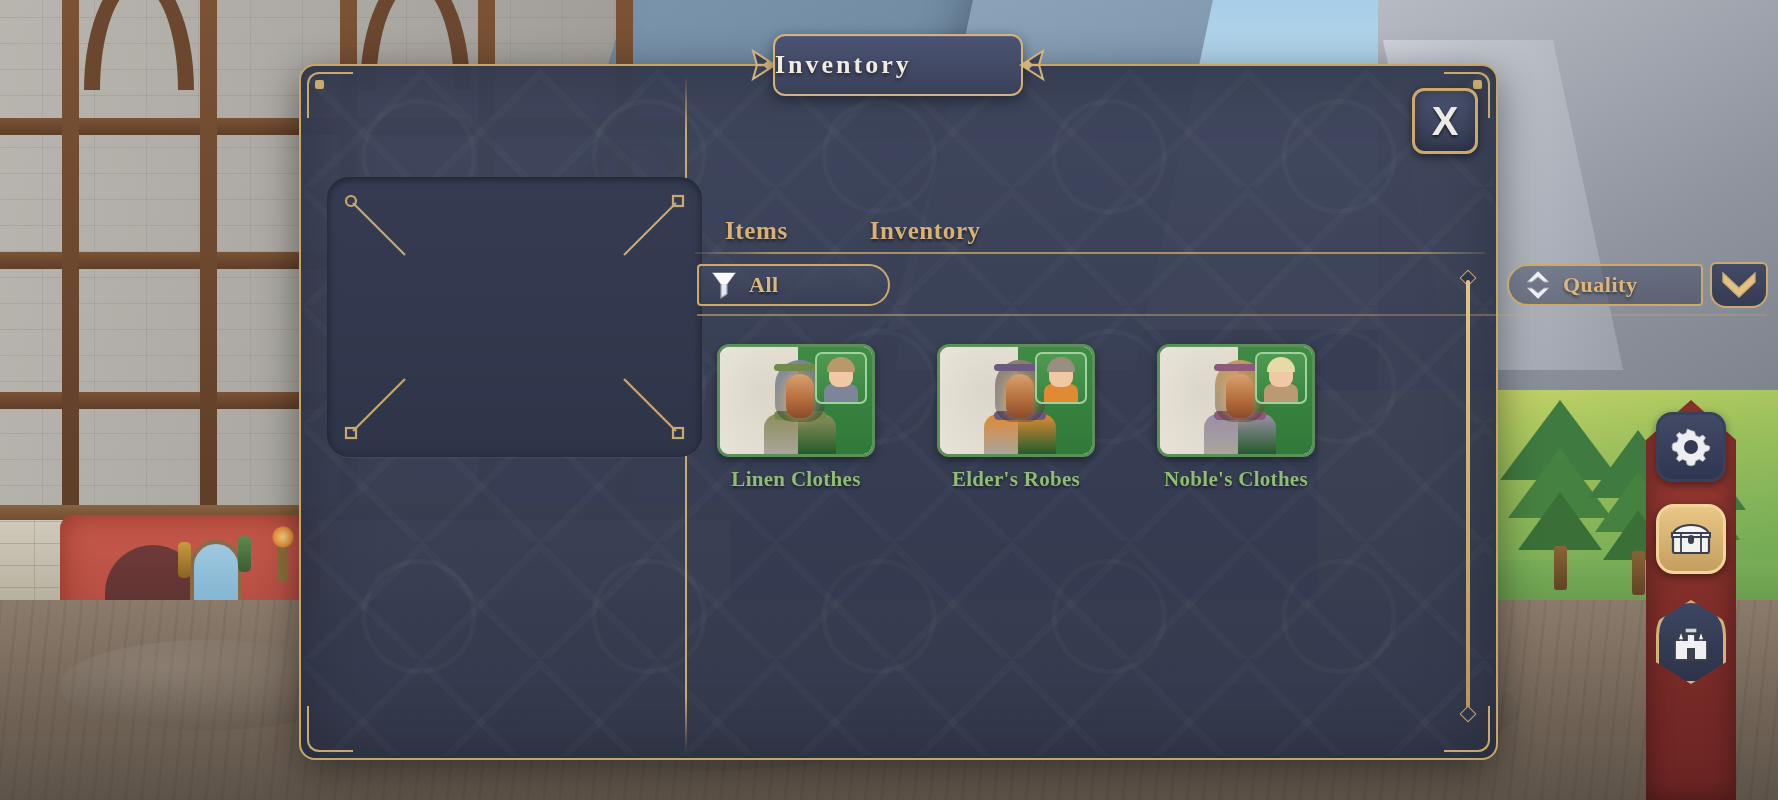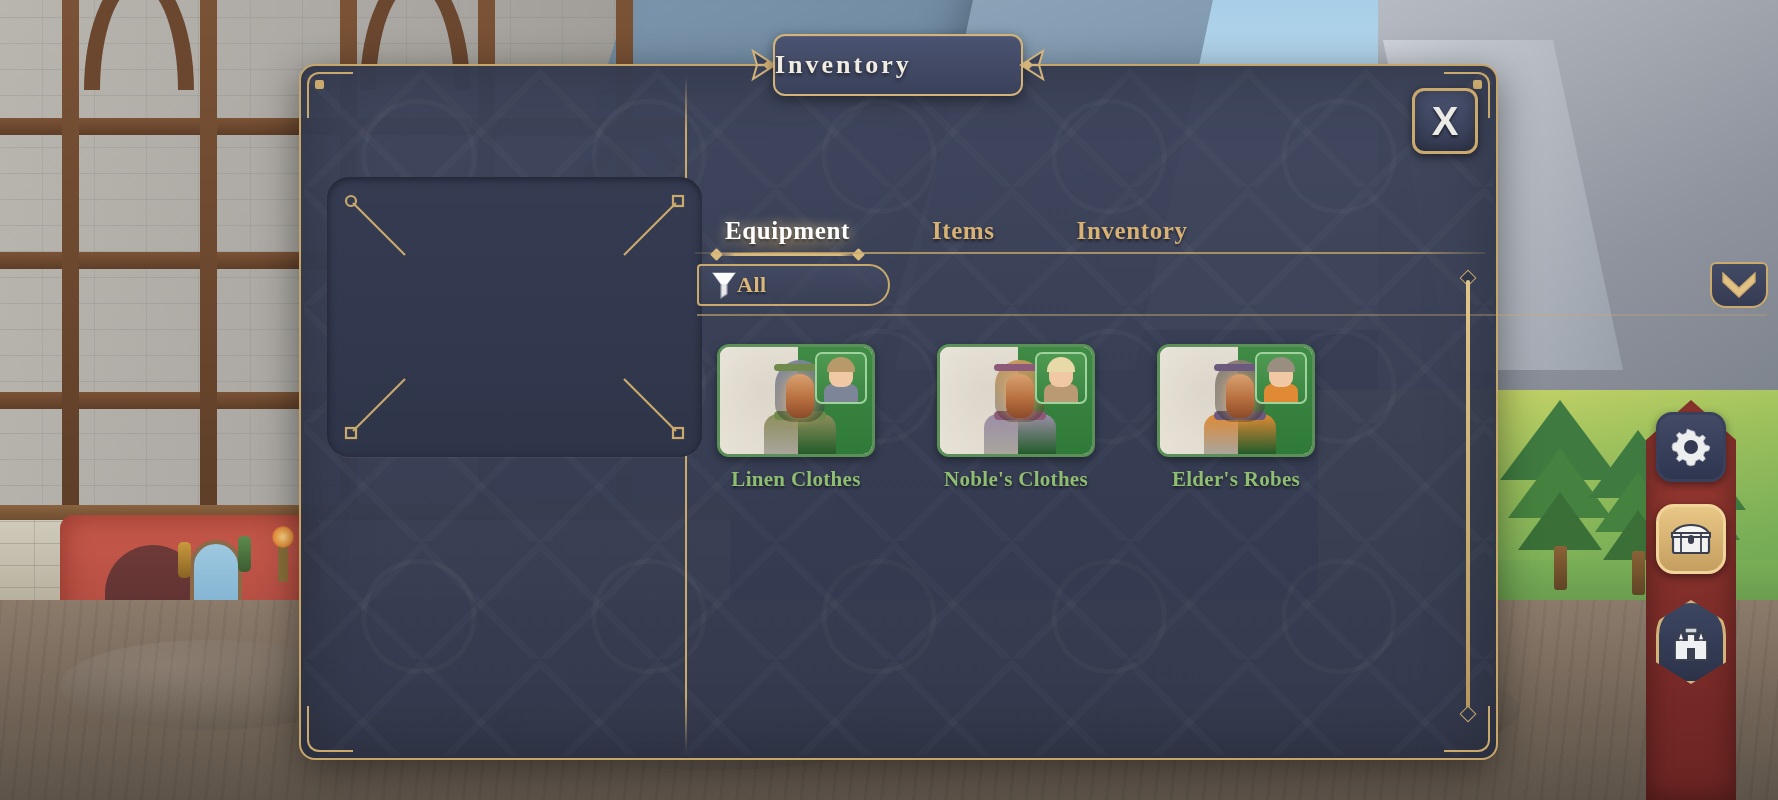--- a/index.html
+++ b/index.html
@@ -244,21 +244,21 @@
     position:absolute; left:394px; top:186px; width:790px; height:2px;
     background:linear-gradient(90deg, rgba(201,169,108,.15), rgba(201,169,108,.75) 10%, rgba(201,169,108,.75) 90%, rgba(201,169,108,.15));
   }
 
   
   .pill {
     position:absolute; height:42px;
     border:2px solid #c9a96c;
     border-radius:4px 21px 21px 4px;
     background:linear-gradient(180deg,rgba(72,80,104,.55),rgba(56,63,85,.55));
-    display:flex; align-items:center; padding:0 18px 0 12px;
+    display:flex; align-items:center; gap:12px; padding:0 18px 0 12px;
     cursor:pointer;
   }
   .pill-label { color:#dbb madden; }
   .pill-label { color:#dcb77c; font-size:22px; font-weight:700; letter-spacing:.5px;
                 text-shadow:0 2px 3px rgba(0,0,0,.5); }
   #filter-pill { left:396px; top:198px; width:193px; }
   #quality-pill { left:1206px; top:198px; width:196px; border-radius:21px 4px 4px 21px;
                   padding:0 12px 0 16px; }
   #sortdir-btn {
     position:absolute; left:1409px; top:196px; width:58px; height:46px;
@@ -482,41 +482,44 @@
     </div>
     <div class="slot-pin sp-br">
       <svg viewBox="0 0 72 72">
           <line x1="10" y1="10" x2="62" y2="62" stroke="#c9a96c" stroke-width="2.2"></line>
           <rect x="3" y="3" width="10" height="10" fill="none" stroke="#c9a96c" stroke-width="2.2"></rect>
         </svg>
     </div>
   </div>
 
   <div id="tabs">
-    <div class="tab active">
-      <span>Equipment</span>
-      <span class="tab-underline"></span>
-    </div>
     <div class="tab inactive">
       <span>Items</span>
     </div>
     <div class="tab inactive">
       <span>Inventory</span>
     </div>
   </div>
   <div id="tabs-rule"></div>
 
   <div class="pill" id="filter-pill">
     <svg width="26" height="30" viewBox="0 0 26 30">
       <path d="M2 3 h22 l-8 11 v10 l-6 4 v-14 z" fill="#e9e9ec" stroke="#9aa0ae" stroke-width="1.2"></path>
       <path d="M2 3 h22 l-8 11 h-6 z" fill="#fbfbfc"></path>
     </svg>
     <span class="pill-label">All</span>
   </div>
 
+  <div class="pill" id="quality-pill">
+    <svg width="26" height="32" viewBox="0 0 26 32">
+      <path d="M13 2 L24 13 L19 13 L13 8 L7 13 L2 13 Z" fill="#eceef1" stroke="#9aa0ae" stroke-width="1"></path>
+      <path d="M13 30 L2 19 L7 19 L13 24 L19 19 L24 19 Z" fill="#eceef1" stroke="#9aa0ae" stroke-width="1"></path>
+    </svg>
+    <span class="pill-label">Quality</span>
+  </div>
 
   <div id="sortdir-btn">
     <svg width="38" height="30" viewBox="0 0 38 30">
       <path d="M3 3 L19 18 L35 3 L35 12 L19 27 L3 12 Z" fill="#e3c285" stroke="#c9a96c" stroke-width="1.4"></path>
     </svg>
   </div>
   <div class="filter-rule-l"></div>
 
   <div id="item-grid">
       <div class="item-cell">
@@ -536,53 +539,53 @@
             <div class="thumb-hair" style="background:#b89a6a;"></div>
           </div>
         </div>
         <div class="item-name" style="color:#8fbd72">Linen Clothes</div>
       </div>
       <div class="item-cell">
         <div class="item-card" style="border-color:#5b9159">
           <div class="card-bgart"></div>
           <div class="card-greenblock"></div>
           <div class="char-figure">
+            <div class="char-body" style="background:linear-gradient(180deg,#e08a34,rgba(0,0,0,.25));"></div>
+            <div class="char-band" style="bottom:34px;background:#6b5a7e;"></div>
+            <div class="char-hood" style="background:linear-gradient(180deg,#8a7f74,rgba(0,0,0,.3));"></div>
+            <div class="char-face"></div>
+            <div class="char-band" style="top:6px;background:#6b5a7e;height:7px;"></div>
+          </div>
+          <div class="card-thumb">
+            <div class="thumb-body" style="background:#e08a34;"></div>
+            <div class="thumb-head"></div>
+            <div class="thumb-hair" style="background:#9a8e80;"></div>
+          </div>
+        </div>
+        <div class="item-name" style="color:#8fbd72">Elder's Robes</div>
+      </div>
+      <div class="item-cell">
+        <div class="item-card" style="border-color:#5b9159">
+          <div class="card-bgart"></div>
+          <div class="card-greenblock"></div>
+          <div class="char-figure">
             <div class="char-body" style="background:linear-gradient(180deg,#9b8fa8,rgba(0,0,0,.25));"></div>
             <div class="char-band" style="bottom:34px;background:#8d5a7a;"></div>
             <div class="char-hood" style="background:linear-gradient(180deg,#c79a5e,rgba(0,0,0,.3));"></div>
             <div class="char-face"></div>
             <div class="char-band" style="top:6px;background:#8d5a7a;height:7px;"></div>
           </div>
           <div class="card-thumb">
             <div class="thumb-body" style="background:#b99a72;"></div>
             <div class="thumb-head"></div>
             <div class="thumb-hair" style="background:#e8d9a8;"></div>
           </div>
         </div>
         <div class="item-name" style="color:#8fbd72">Noble's Clothes</div>
       </div>
-      <div class="item-cell">
-        <div class="item-card" style="border-color:#5b9159">
-          <div class="card-bgart"></div>
-          <div class="card-greenblock"></div>
-          <div class="char-figure">
-            <div class="char-body" style="background:linear-gradient(180deg,#e08a34,rgba(0,0,0,.25));"></div>
-            <div class="char-band" style="bottom:34px;background:#6b5a7e;"></div>
-            <div class="char-hood" style="background:linear-gradient(180deg,#8a7f74,rgba(0,0,0,.3));"></div>
-            <div class="char-face"></div>
-            <div class="char-band" style="top:6px;background:#6b5a7e;height:7px;"></div>
-          </div>
-          <div class="card-thumb">
-            <div class="thumb-body" style="background:#e08a34;"></div>
-            <div class="thumb-head"></div>
-            <div class="thumb-hair" style="background:#9a8e80;"></div>
-          </div>
-        </div>
-        <div class="item-name" style="color:#8fbd72">Elder's Robes</div>
-      </div>
     </div>
 
   <div id="scrollbar">
     <div class="scroll-cap top"></div>
     <div id="scroll-track"></div>
     <div class="scroll-cap bot"></div>
   </div>
 </div>
 
 <div id="title-banner">

